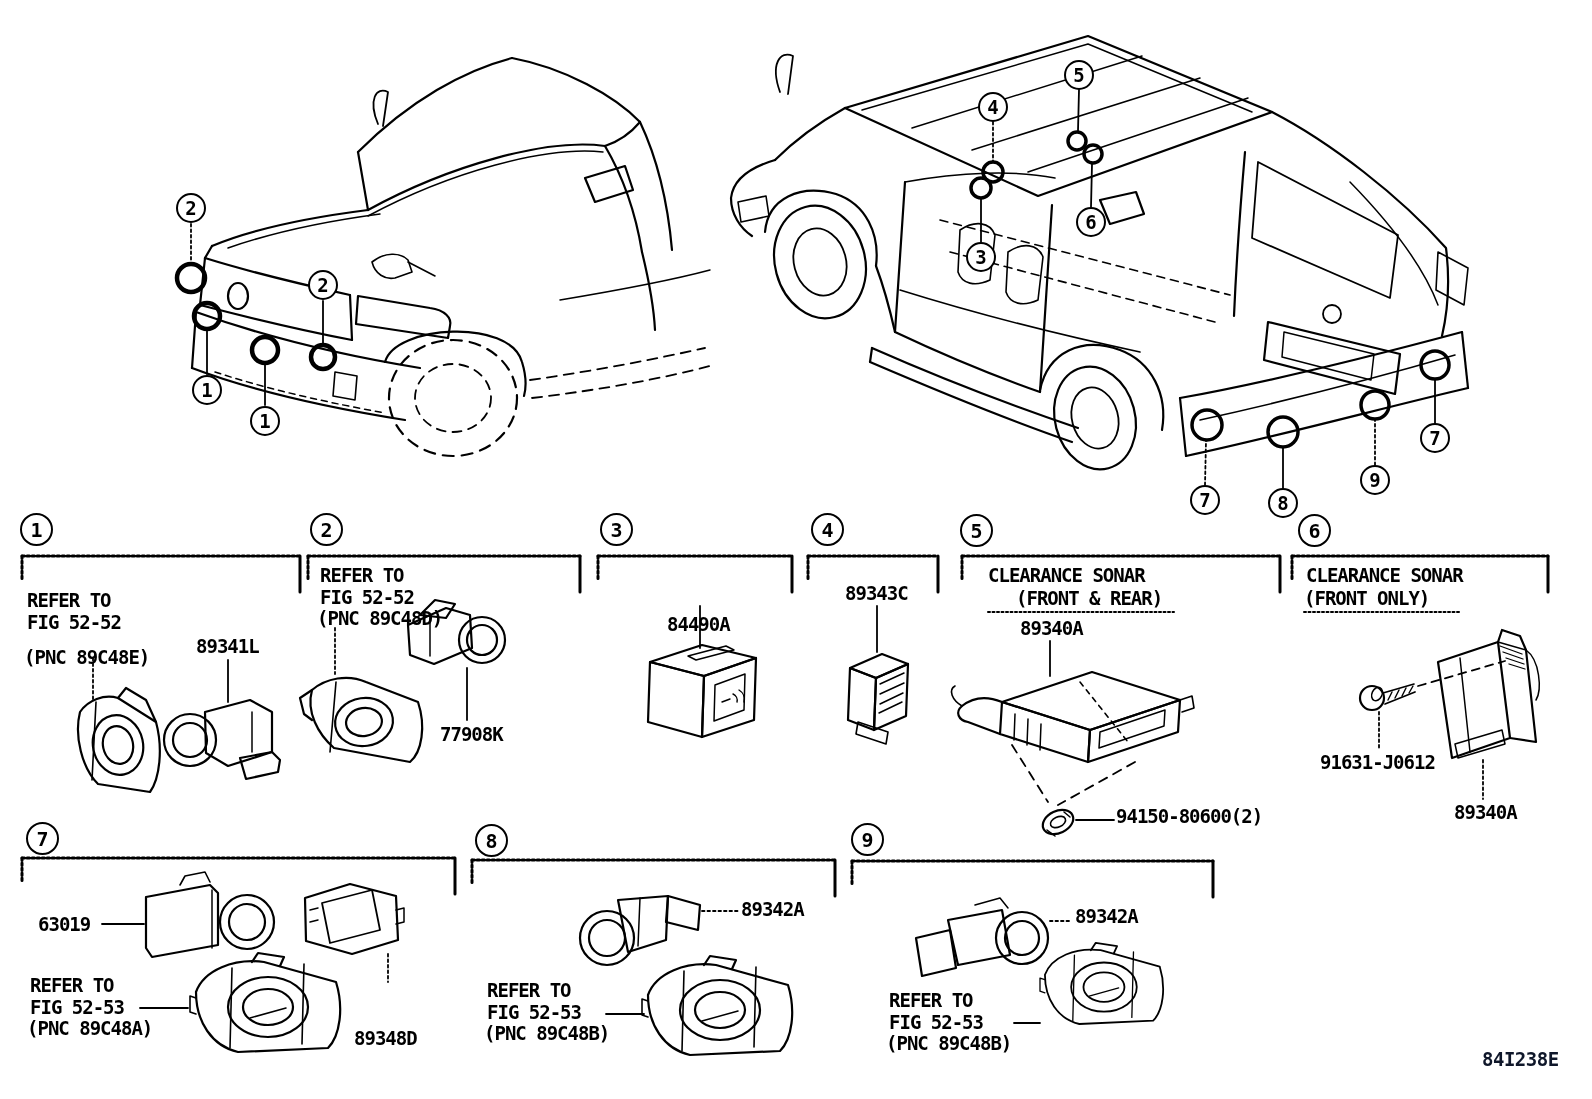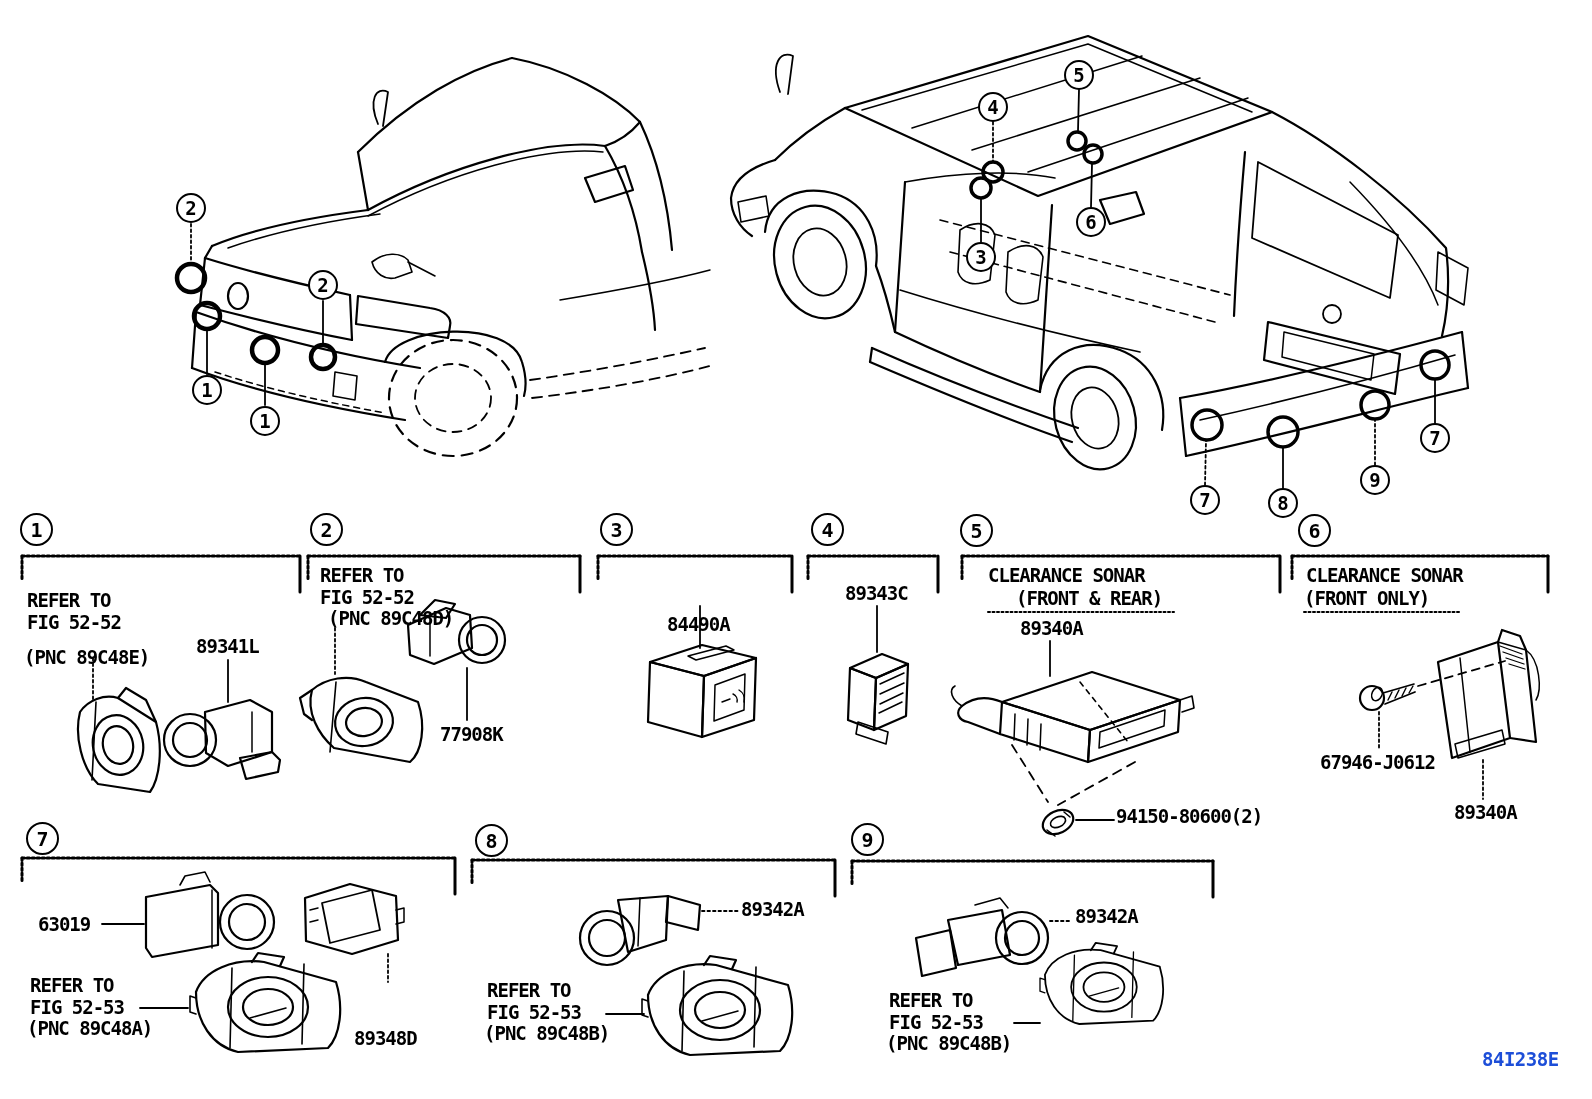--- a/index.html
+++ b/index.html
@@ -5,21 +5,21 @@
   html,body{margin:0;padding:0;background:#fff;}
   #canvas{position:relative;width:1592px;height:1099px;background:#fff;overflow:hidden;
           font-family:"DejaVu Sans Mono",monospace;}
   #art{position:absolute;left:0;top:0;}
   .t{position:absolute;font:700 19px "DejaVu Sans Mono",monospace;letter-spacing:-1px;
      color:#000;white-space:pre;line-height:20px;}
   .co{position:absolute;width:30px;height:30px;border:2.6px solid #000;border-radius:50%;
       background:#fff;display:flex;align-items:center;justify-content:center;
       font:700 19px "DejaVu Sans Mono",monospace;color:#000;box-sizing:border-box;}
   .co.hdr{width:33px;height:33px;font-size:20px;}
-  .code{position:absolute;font:700 19px "DejaVu Sans Mono",monospace;letter-spacing:-0.5px;color:#1d4ed8;}
+  .code{position:absolute;font:700 19px "DejaVu Sans Mono",monospace;letter-spacing:-0.5px;color:#0f172a;}
 </style>
 </head>
 <body>
 
 <div id="canvas">
 
 <svg id="art" width="1592" height="1099" viewBox="0 0 1592 1099" fill="none" stroke="#000" stroke-width="2.2" stroke-linecap="round" stroke-linejoin="round">
   <defs>
     <g id="retainer-shape">
       <path d="M6,40 C14,18 44,6 74,10 L146,30 C154,56 150,84 138,96 L48,100 C22,94 6,70 6,40 Z"></path>
@@ -381,34 +381,34 @@
   <div class="co hdr" style="left:475px;top:824px">8</div>
   <div class="co hdr" style="left:851px;top:823px">9</div>
 
   <div class="t" style="left:27px;top:590px">REFER TO</div>
   <div class="t" style="left:27px;top:612px">FIG 52-52</div>
   <div class="t" style="left:24px;top:647px">(PNC 89C48E)</div>
   <div class="t" style="left:196px;top:636px">89341L</div>
 
   <div class="t" style="left:320px;top:565px">REFER TO</div>
   <div class="t" style="left:320px;top:587px">FIG 52-52</div>
-  <div class="t" style="left:328px;top:608px">(PNC 89C48D)</div>
+  <div class="t" style="left:317px;top:608px">(PNC 89C48D)</div>
   <div class="t" style="left:440px;top:724px">77908K</div>
 
   <div class="t" style="left:667px;top:614px">84490A</div>
   <div class="t" style="left:845px;top:583px">89343C</div>
 
   <div class="t" style="left:988px;top:565px">CLEARANCE SONAR</div>
   <div class="t" style="left:1016px;top:588px">(FRONT &amp; REAR)</div>
   <div class="t" style="left:1020px;top:618px">89340A</div>
   <div class="t" style="left:1116px;top:806px">94150-80600(2)</div>
 
   <div class="t" style="left:1306px;top:565px">CLEARANCE SONAR</div>
   <div class="t" style="left:1304px;top:588px">(FRONT ONLY)</div>
-  <div class="t" style="left:1320px;top:752px">67946-J0612</div>
+  <div class="t" style="left:1320px;top:752px">91631-J0612</div>
   <div class="t" style="left:1454px;top:802px">89340A</div>
 
   <div class="t" style="left:38px;top:914px">63019</div>
   <div class="t" style="left:354px;top:1028px">89348D</div>
   <div class="t" style="left:30px;top:975px">REFER TO</div>
   <div class="t" style="left:30px;top:997px">FIG 52-53</div>
   <div class="t" style="left:27px;top:1018px">(PNC 89C48A)</div>
 
   <div class="t" style="left:741px;top:899px">89342A</div>
   <div class="t" style="left:487px;top:980px">REFER TO</div>

